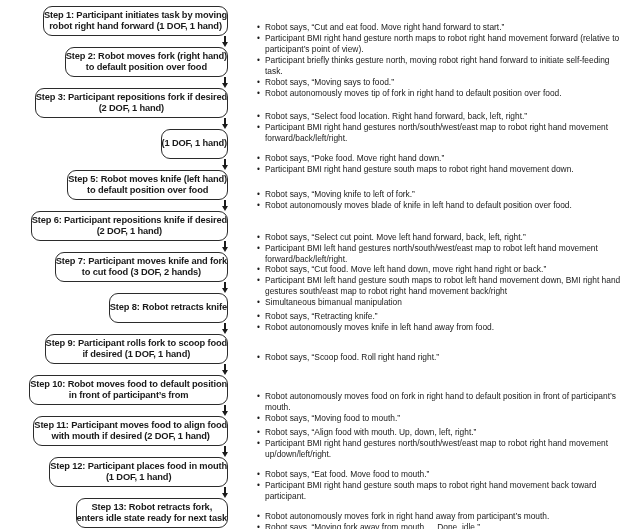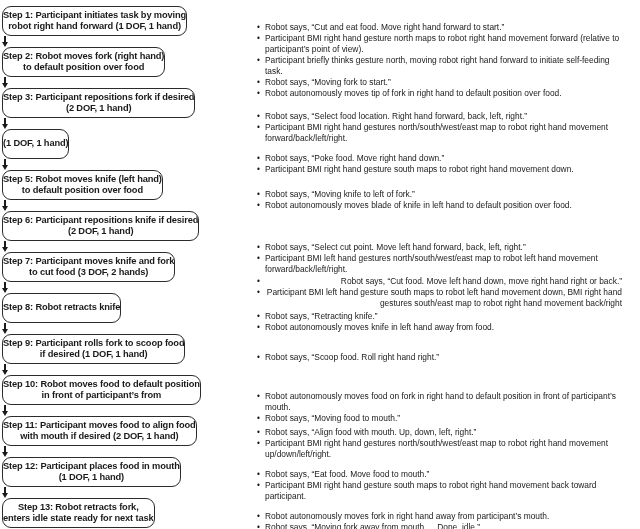--- a/index.html
+++ b/index.html
@@ -7,21 +7,21 @@
     position:relative;
     width:640px;height:529px;
     background:#ffffff;
     font-family:"Liberation Sans",sans-serif;
     color:#1a1a1a;
     overflow:hidden;
   }
   
   .left-col{
     position:absolute;left:2px;top:6px;width:226px;
-    display:flex;flex-direction:column;align-items:flex-start;
+    display:flex;flex-direction:column;align-items:flex-end;
   }
   .step-box{
     box-sizing:border-box;
     height:30px;
     border:1.6px solid #2b2b2b;
     border-radius:9px;
     background:#ffffff;
     display:flex;flex-direction:column;justify-content:center;align-items:center;
     overflow:hidden;
   }
@@ -158,42 +158,43 @@
         <div class="box-line">enters idle state ready for next task</div>
       </div>
     </div>
   <div class="right-col" id="right-col">
       <ul class="bullet-group" style="top: 6px;">
         <li class="bullet-item">Robot says, “Cut and eat food. Move right hand forward to start.”</li>
         <li class="bullet-item">Participant BMI right hand gesture north maps to robot right hand movement forward (relative to participant’s point of view).</li>
         <li class="bullet-item">Participant briefly thinks gesture north, moving robot right hand forward to initiate self-feeding task.</li>
       </ul>
       <ul class="bullet-group" style="top: 61px;">
-        <li class="bullet-item">Robot says, “Moving fork to start.”</li>
+        <li class="bullet-item">Robot says, “Moving says to food.”</li>
         <li class="bullet-item">Robot autonomously moves tip of fork in right hand to default position over food.</li>
       </ul>
       <ul class="bullet-group" style="top: 95px;">
         <li class="bullet-item">Robot says, “Select food location. Right hand forward, back, left, right.”</li>
         <li class="bullet-item">Participant BMI right hand gestures north/south/west/east map to robot right hand movement forward/back/left/right.</li>
       </ul>
       <ul class="bullet-group" style="top: 137px;">
         <li class="bullet-item">Robot says, “Poke food. Move right hand down.”</li>
         <li class="bullet-item">Participant BMI right hand gesture south maps to robot right hand movement down.</li>
       </ul>
       <ul class="bullet-group" style="top: 173px;">
         <li class="bullet-item">Robot says, “Moving knife to left of fork.”</li>
         <li class="bullet-item">Robot autonomously moves blade of knife in left hand to default position over food.</li>
       </ul>
-      <ul class="bullet-group" style="top: 226px;">
+      <ul class="bullet-group" style="top: 216px;">
         <li class="bullet-item">Robot says, “Select cut point. Move left hand forward, back, left, right.”</li>
         <li class="bullet-item">Participant BMI left hand gestures north/south/west/east map to robot left hand movement forward/back/left/right.</li>
       </ul>
-      <ul class="bullet-group" style="top: 260px; text-align: right;">
+      <ul class="bullet-group" style="top: 248px;">
         <li class="bullet-item">Robot says, “Cut food. Move left hand down, move right hand right or back.”</li>
         <li class="bullet-item">Participant BMI left hand gesture south maps to robot left hand movement down, BMI right hand gestures south/east map to robot right hand movement back/right</li>
+        <li class="bullet-item">Simultaneous bimanual manipulation</li>
       </ul>
       <ul class="bullet-group" style="top: 295px;">
         <li class="bullet-item">Robot says, “Retracting knife.”</li>
         <li class="bullet-item">Robot autonomously moves knife in left hand away from food.</li>
       </ul>
       <ul class="bullet-group" style="top: 336px;">
         <li class="bullet-item">Robot says, “Scoop food. Roll right hand right.”</li>
       </ul>
       <ul class="bullet-group" style="top: 375px;">
         <li class="bullet-item">Robot autonomously moves food on fork in right hand to default position in front of participant’s mouth.</li>

